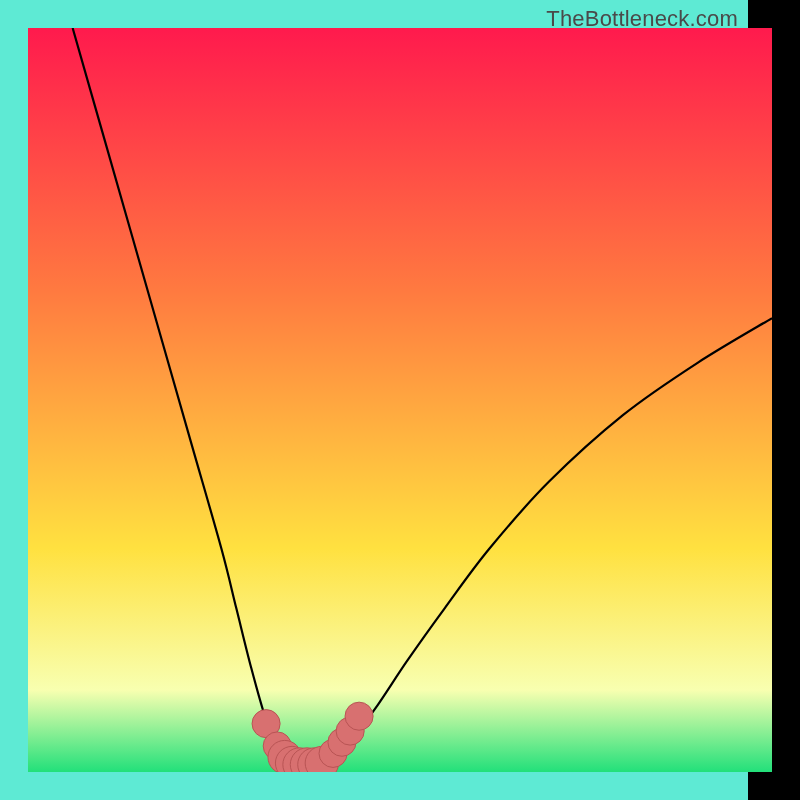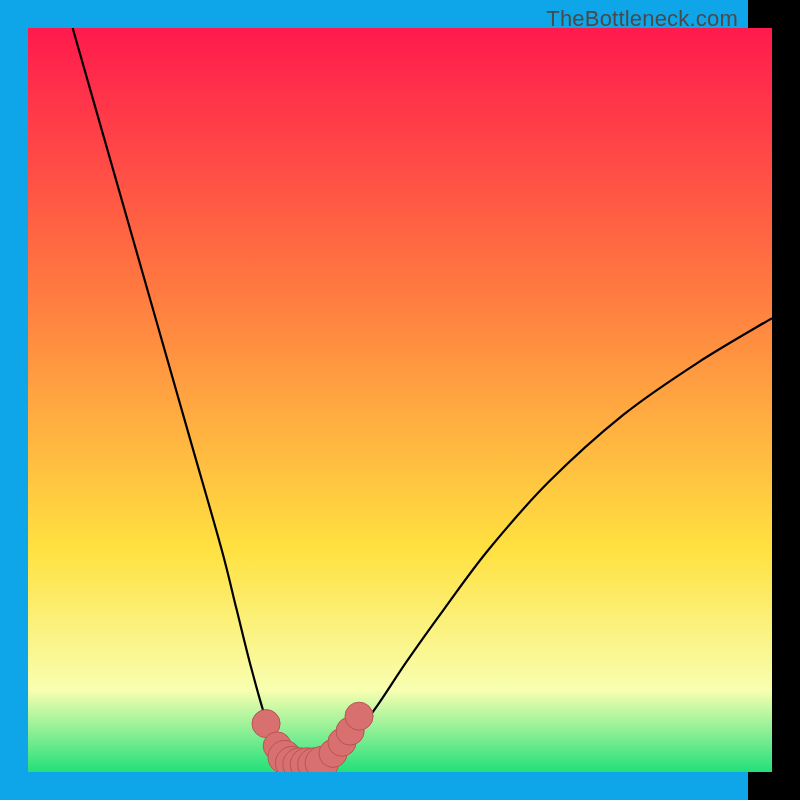--- a/index.html
+++ b/index.html
@@ -8,21 +8,21 @@
     width: 800px;
     height: 800px;
     background: #000;
     font-family: Arial, Helvetica, sans-serif;
     overflow: hidden;
   }
   .frame {
     position: relative;
     width: 748px;
     height: 800px;
-    background: #0ea5e9;
+    background: #5eead4;
   }
   .watermark {
     position: absolute;
     top: 6px;
     right: 10px;
     color: #4a4a4a;
     font-size: 22px;
     font-weight: 500;
     letter-spacing: 0.2px;
     user-select: none;

